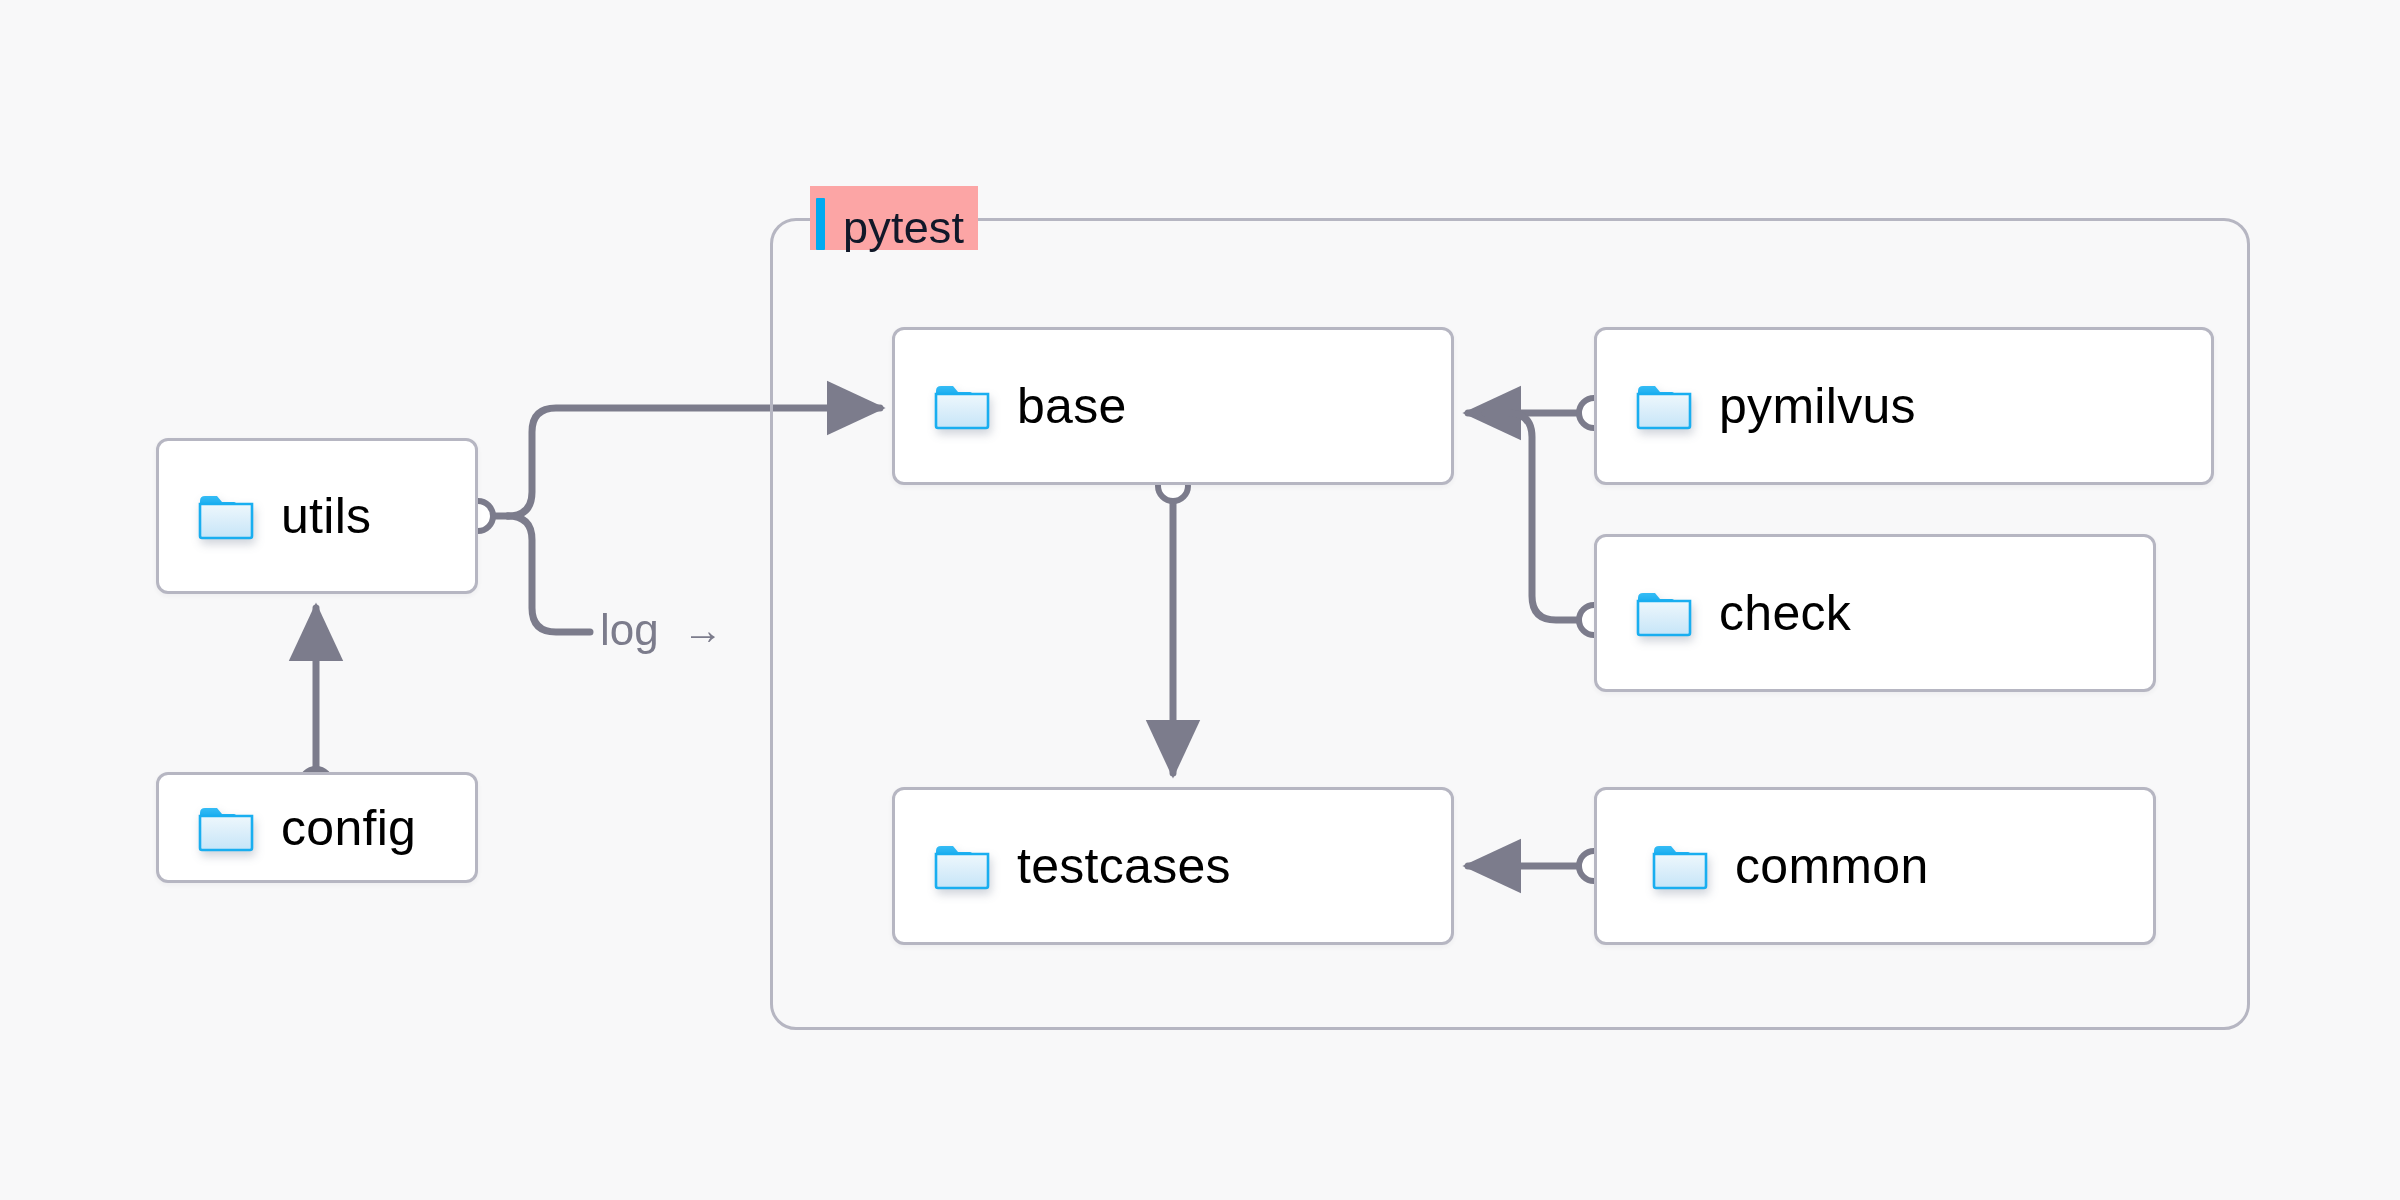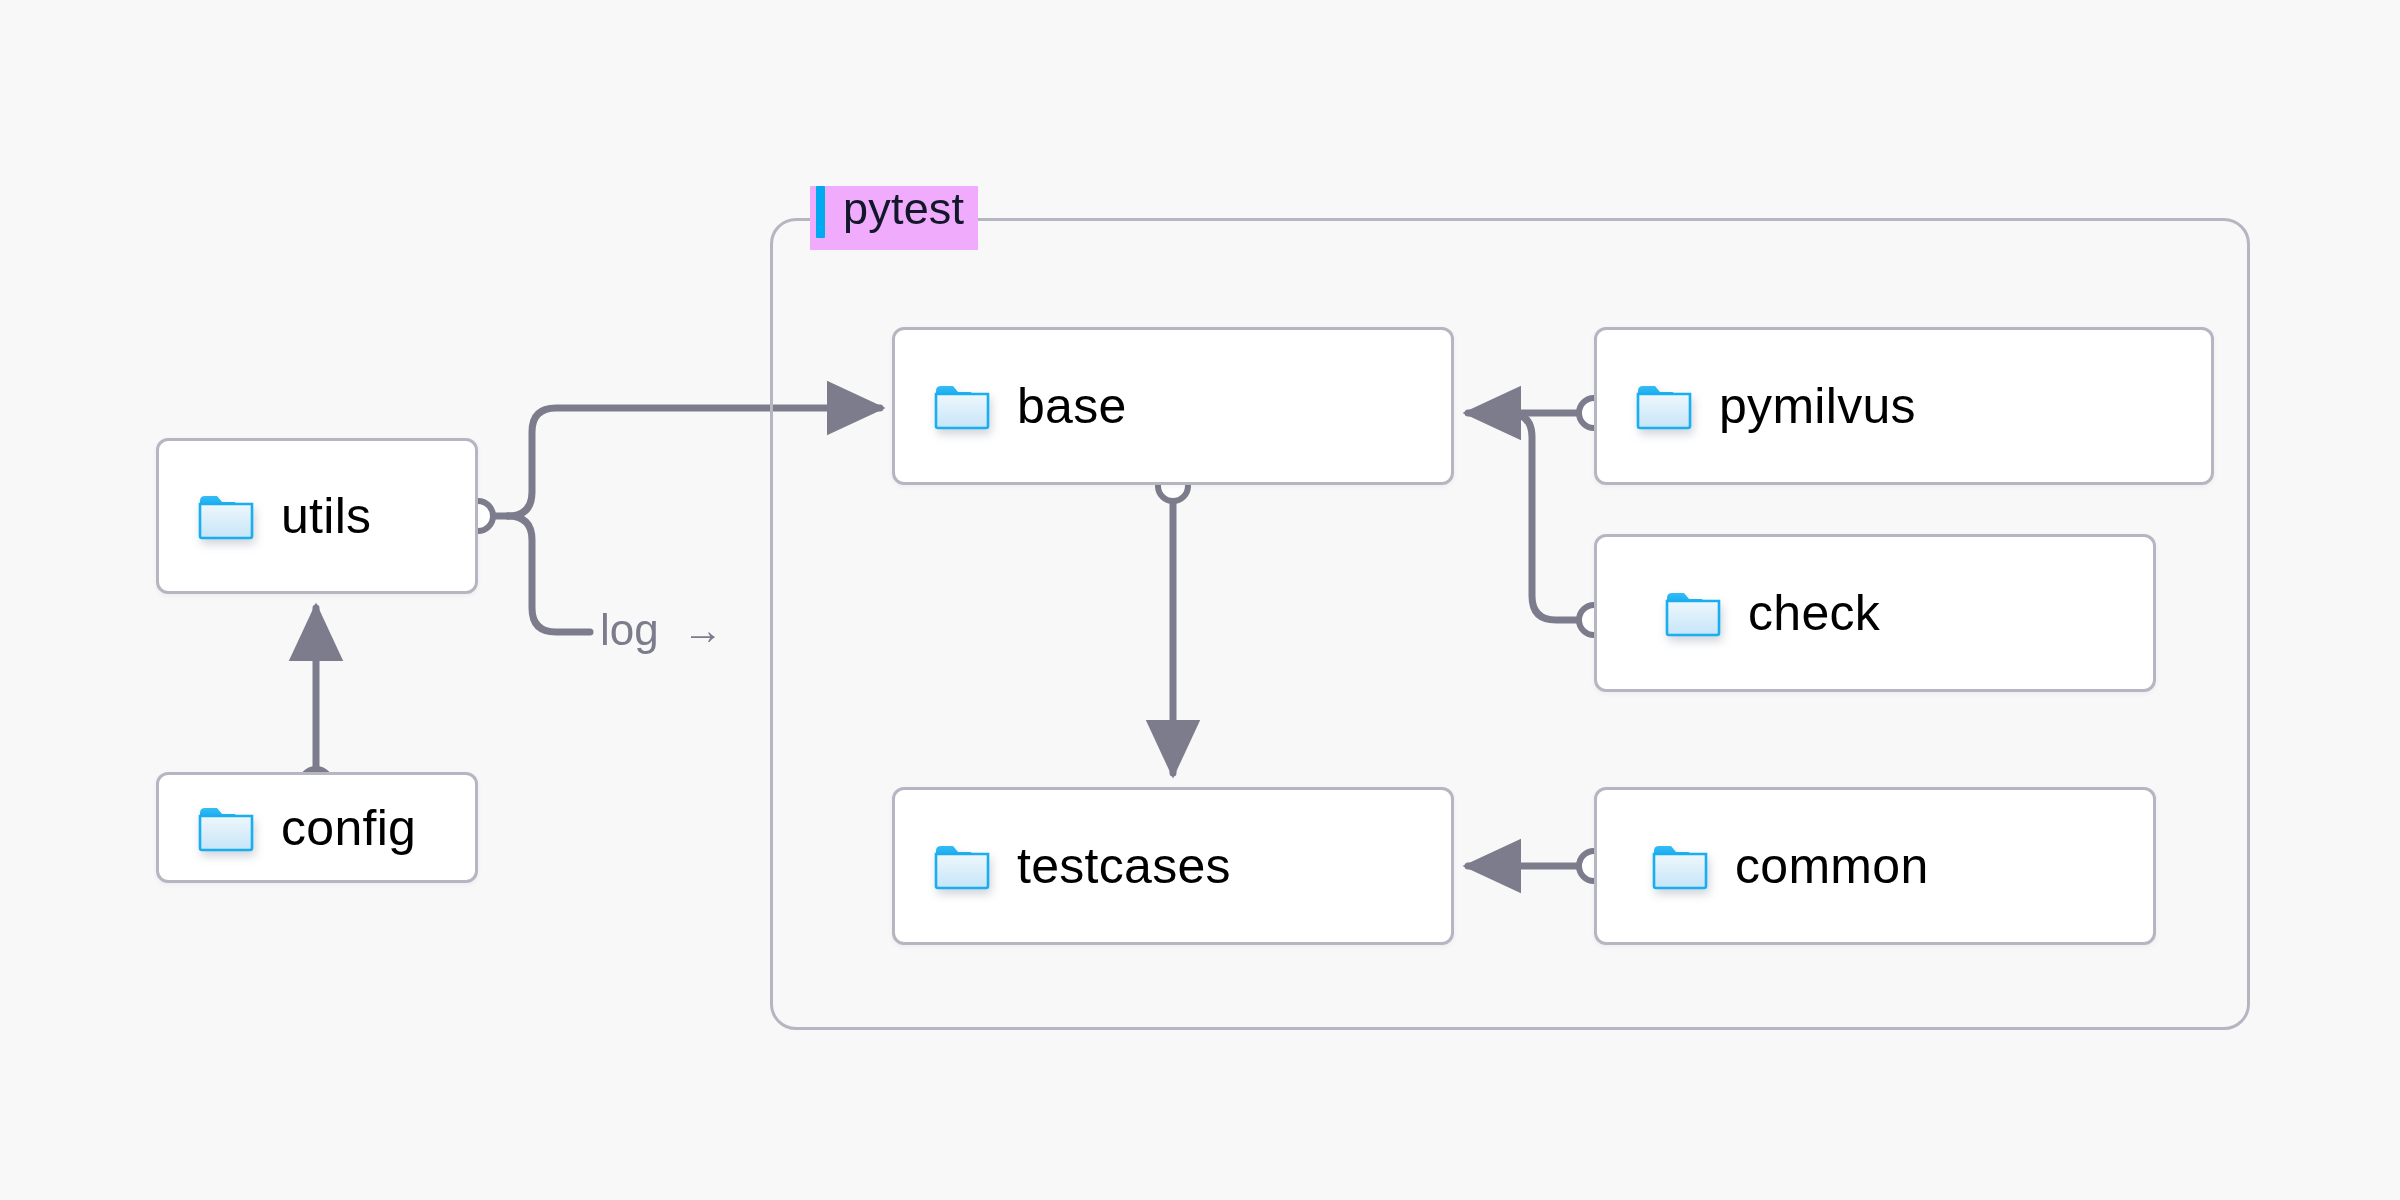--- a/index.html
+++ b/index.html
@@ -34,23 +34,23 @@
   .group-box {
     position: absolute;
     border: 3px solid #b6b6c2;
     border-radius: 26px;
     background: transparent;
     box-sizing: border-box;
   }
   .group-label-wrap {
     position: absolute;
     display: flex;
-    align-items: flex-start;
+    align-items: flex-end;
     gap: 18px;
-    background: #f0abfc;
+    background: #fca5a5;
     padding: 0 14px 0 6px;
     height: 64px;
     box-sizing: border-box;
   }
   .group-accent-bar {
     width: 9px;
     height: 52px;
     background: #00aaf0;
     border-radius: 1px;
     flex: 0 0 auto;
@@ -227,21 +227,21 @@
   <div class="node" style="left:1594px; top:327px; width:620px; height:158px;">
     <div class="node-inner">
       <svg class="folder-icon" viewBox="0 0 58 48">
         <path d="M3 9 Q3 4 8 4 L20 4 L25 10 L37 10 Q39 10 39 12 L39 15 L3 15 Z" fill="url(#folderTabGrad)"></path>
         <path d="M3 12 L55 12 L55 44 Q55 46 53 46 L5 46 Q3 46 3 44 Z" fill="url(#folderGrad)" stroke="#19aef0" stroke-width="2.6"></path>
       </svg>
       <span class="node-label">pymilvus</span>
     </div>
   </div>
 
-  <div class="node" style="left:1594px; top:534px; width:562px; height:158px;padding-left:29px;">
+  <div class="node" style="left:1594px; top:534px; width:562px; height:158px;">
     <div class="node-inner">
       <svg class="folder-icon" viewBox="0 0 58 48">
         <path d="M3 9 Q3 4 8 4 L20 4 L25 10 L37 10 Q39 10 39 12 L39 15 L3 15 Z" fill="url(#folderTabGrad)"></path>
         <path d="M3 12 L55 12 L55 44 Q55 46 53 46 L5 46 Q3 46 3 44 Z" fill="url(#folderGrad)" stroke="#19aef0" stroke-width="2.6"></path>
       </svg>
       <span class="node-label">check</span>
     </div>
   </div>
 
   <div class="node" style="left:1594px; top:787px; width:562px; height:158px;padding-left:16px;">

